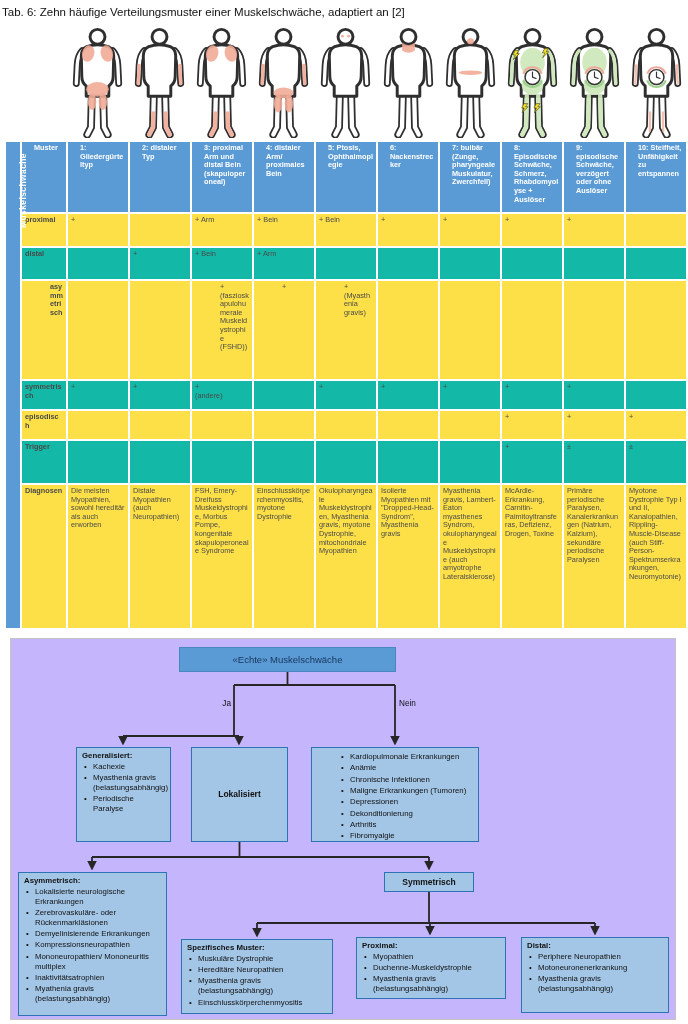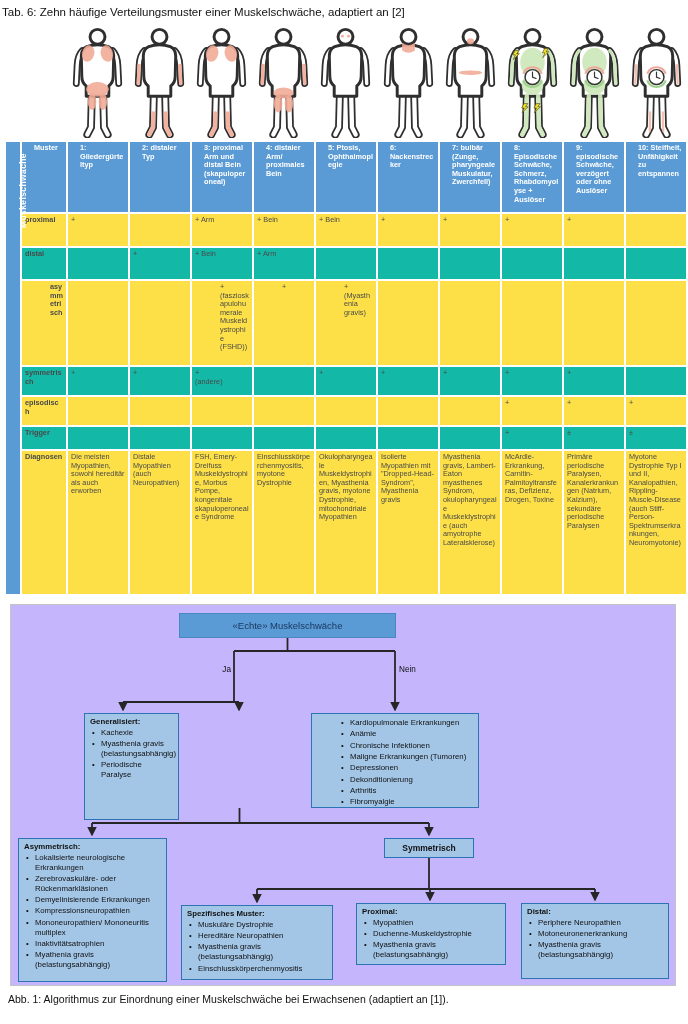--- a/index.html
+++ b/index.html
@@ -30,22 +30,22 @@
     white-space:pre-line;box-sizing:border-box;
   }
   table.muster th{background:#5b9bd5;color:#fff;text-align:left;font-weight:bold;}
   th.side{vertical-align:middle;text-align:center;padding:0;}
   .side-text{writing-mode:vertical-rl;transform:rotate(180deg);margin:0 auto;font-size:8.5px;font-weight:bold;color:#fff;letter-spacing:.4px;}
   td.rlabel{font-weight:bold;color:#333;}
   table.muster td{color:#4a4a4a;}
   tr.band-d td{background:#fde047;}
   tr.band-l td{background:#14b8a6;}
   tr.hrow th{height:72px;padding-left:12px;}
-  tr.r0 td{height:34px;} tr.r1 td{height:33px;} tr.r2 td{height:86px;padding-left:28px;}
-  tr.r3 td{height:30px;} tr.r4 td{height:30px;} tr.r5 td{height:24px;}
+  tr.r0 td{height:34px;} tr.r1 td{height:33px;} tr.r2 td{height:100px;padding-left:28px;}
+  tr.r3 td{height:30px;} tr.r4 td{height:30px;} tr.r5 td{height:44px;}
   tr.r6 td{height:145px;}
   
   .flowchart{position:relative;width:666px;height:382px;border:1px solid #c4c4c4;margin:8px 0 0 10px;background:#c4b5fd;box-sizing:border-box;}
   .connectors{position:absolute;left:0;top:0;pointer-events:none;}
   .node{position:absolute;background:#a3c6e7;border:1.4px solid #2e74b5;box-sizing:border-box;padding:3px 5px;font-size:7.8px;line-height:1.26;color:#111;}
   .node-center{display:flex;align-items:center;justify-content:center;text-align:center;font-weight:bold;font-size:8.5px;}
   .node-root{position:absolute;background:#5b9bd5;border:1px solid #4a86c0;color:#17365d;font-size:9.5px;display:flex;align-items:center;justify-content:center;box-sizing:border-box;}
   .box-title{font-weight:bold;}
   ul.blist{margin:1px 0 0;padding:0;list-style:none;}
   ul.blist li{position:relative;padding-left:11px;margin-bottom:1.5px;}
@@ -424,29 +424,30 @@
       <path d="M419,284 V294" marker-end="url(#arw)"></path>
       <path d="M584,284 V294" marker-end="url(#arw)"></path>
     </g>
   </svg>
 
   <div class="node-root" style="left:168px;top:8px;width:217px;height:25px;">«Echte» Muskelschwäche</div>
 
   <div class="branch-label" style="left:196px;top:60px;width:24px;text-align:right;">Ja</div>
   <div class="branch-label" style="left:388px;top:60px;">Nein</div>
 
-  <div class="node" style="left:73px;top:108px;width:95px;height:107px;">
+  <div class="node" style="left:65px;top:108px;width:95px;height:95px;">
     <div class="box-title">Generalisiert:</div>
     <ul class="blist">
         <li>Kachexie</li>
         <li>Myasthenia gravis (belastungsabhängig)</li>
         <li>Periodische Paralyse</li>
       </ul>
   </div>
 
+  <div class="node node-center" style="left:180px;top:108px;width:97px;height:95px;">Lokalisiert</div>
 
   <div class="node" style="left:300px;top:108px;width:168px;height:95px;padding-left:27px;">
     <ul class="blist">
         <li>Kardiopulmonale Erkrankungen</li>
         <li>Anämie</li>
         <li>Chronische Infektionen</li>
         <li>Maligne Erkrankungen (Tumoren)</li>
         <li>Depressionen</li>
         <li>Dekonditionierung</li>
         <li>Arthritis</li>

